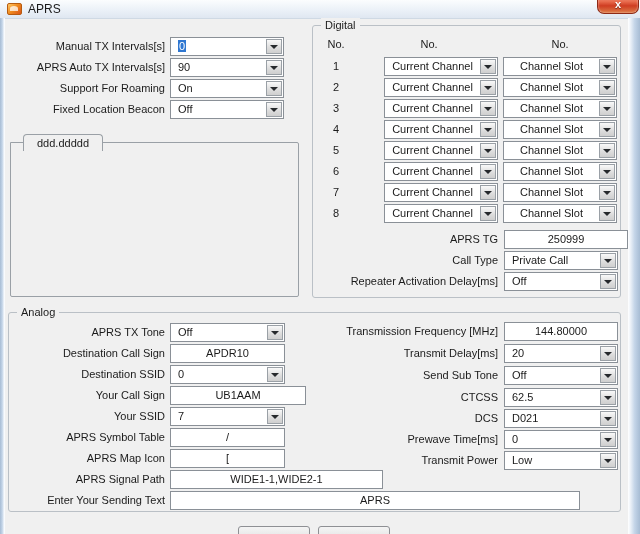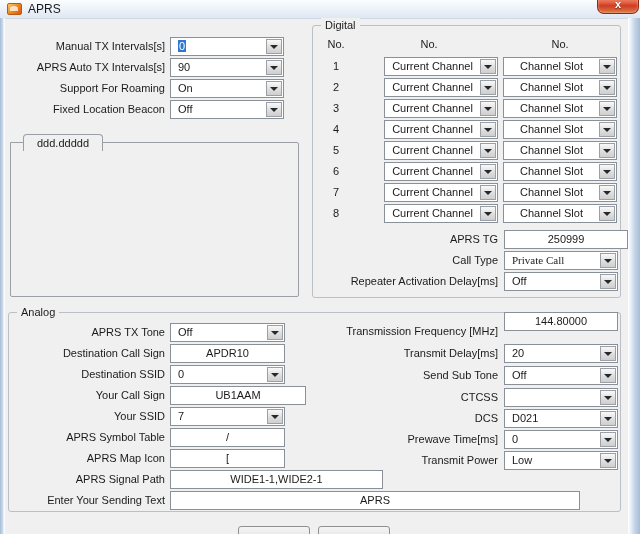--- a/index.html
+++ b/index.html
@@ -245,21 +245,21 @@
 </div>
 <div class="combo center" style="left:503px;top:204px;width:114px;">
   <div class="val">Channel Slot</div>
   <div class="btn"></div>
 </div>
 
 <div class="lbl" style="left:320px;top:230px;width:178px;">APRS TG</div>
 <div class="tinput" style="left:504px;top:230px;width:124px;">250999</div>
 
 <div class="lbl" style="left:320px;top:251px;width:178px;">Call Type</div>
-<div class="combo" style="left:504px;top:251px;width:114px;font-family:Liberation Serif, serif;">
+<div class="combo" style="left:504px;top:251px;width:114px;">
   <div class="val">Private Call</div>
   <div class="btn"></div>
 </div>
 
 <div class="lbl" style="left:320px;top:272px;width:178px;">Repeater Activation Delay[ms]</div>
 <div class="combo" style="left:504px;top:272px;width:114px;">
   <div class="val">Off</div>
   <div class="btn"></div>
 </div>
 
@@ -297,36 +297,37 @@
 <div class="lbl" style="left:5px;top:449px;width:160px;">APRS Map Icon</div>
 <div class="tinput" style="left:170px;top:449px;width:115px;">[</div>
 
 <div class="lbl" style="left:5px;top:470px;width:160px;">APRS Signal Path</div>
 <div class="tinput" style="left:170px;top:470px;width:213px;">WIDE1-1,WIDE2-1</div>
 
 <div class="lbl" style="left:5px;top:491px;width:160px;">Enter Your Sending Text</div>
 <div class="tinput" style="left:170px;top:491px;width:410px;">APRS</div>
 
 <div class="lbl" style="left:320px;top:322px;width:178px;">Transmission Frequency [MHz]</div>
-<div class="tinput" style="left:504px;top:312px;width:114px;">144.80000</div>
+<div class="tinput" style="left:504px;top:322px;width:114px;">144.80000</div>
 
 <div class="lbl" style="left:320px;top:344px;width:178px;">Transmit Delay[ms]</div>
 <div class="combo" style="left:504px;top:344px;width:114px;">
   <div class="val">20</div>
   <div class="btn"></div>
 </div>
 
 <div class="lbl" style="left:320px;top:366px;width:178px;">Send Sub Tone</div>
 <div class="combo" style="left:504px;top:366px;width:114px;">
   <div class="val">Off</div>
   <div class="btn"></div>
 </div>
 
 <div class="lbl" style="left:320px;top:388px;width:178px;">CTCSS</div>
 <div class="combo" style="left:504px;top:388px;width:114px;">
+  <div class="val">62.5</div>
   <div class="btn"></div>
 </div>
 
 <div class="lbl" style="left:320px;top:409px;width:178px;">DCS</div>
 <div class="combo" style="left:504px;top:409px;width:114px;">
   <div class="val">D021</div>
   <div class="btn"></div>
 </div>
 
 <div class="lbl" style="left:320px;top:430px;width:178px;">Prewave Time[ms]</div>

